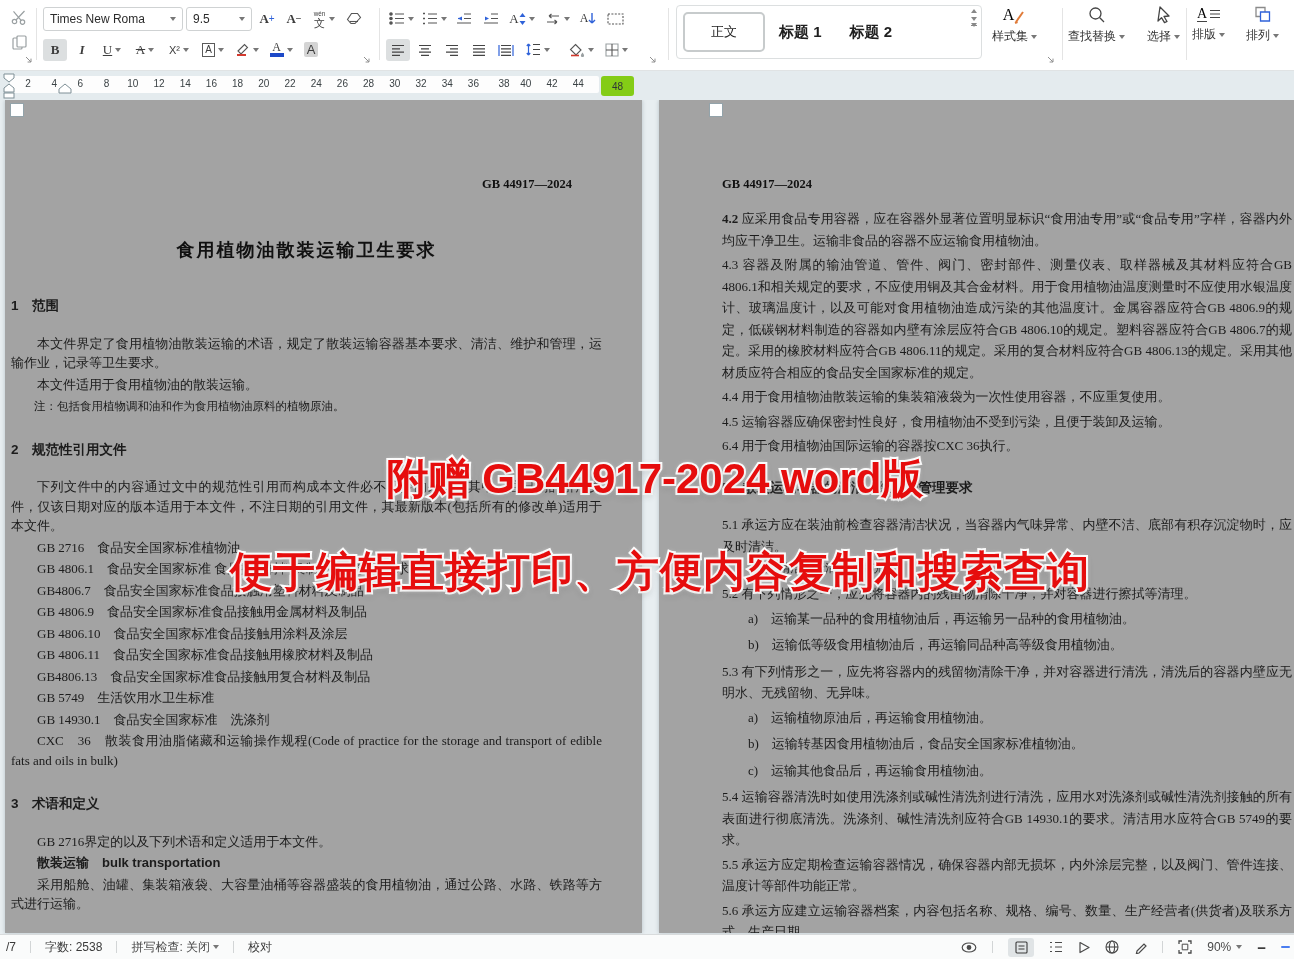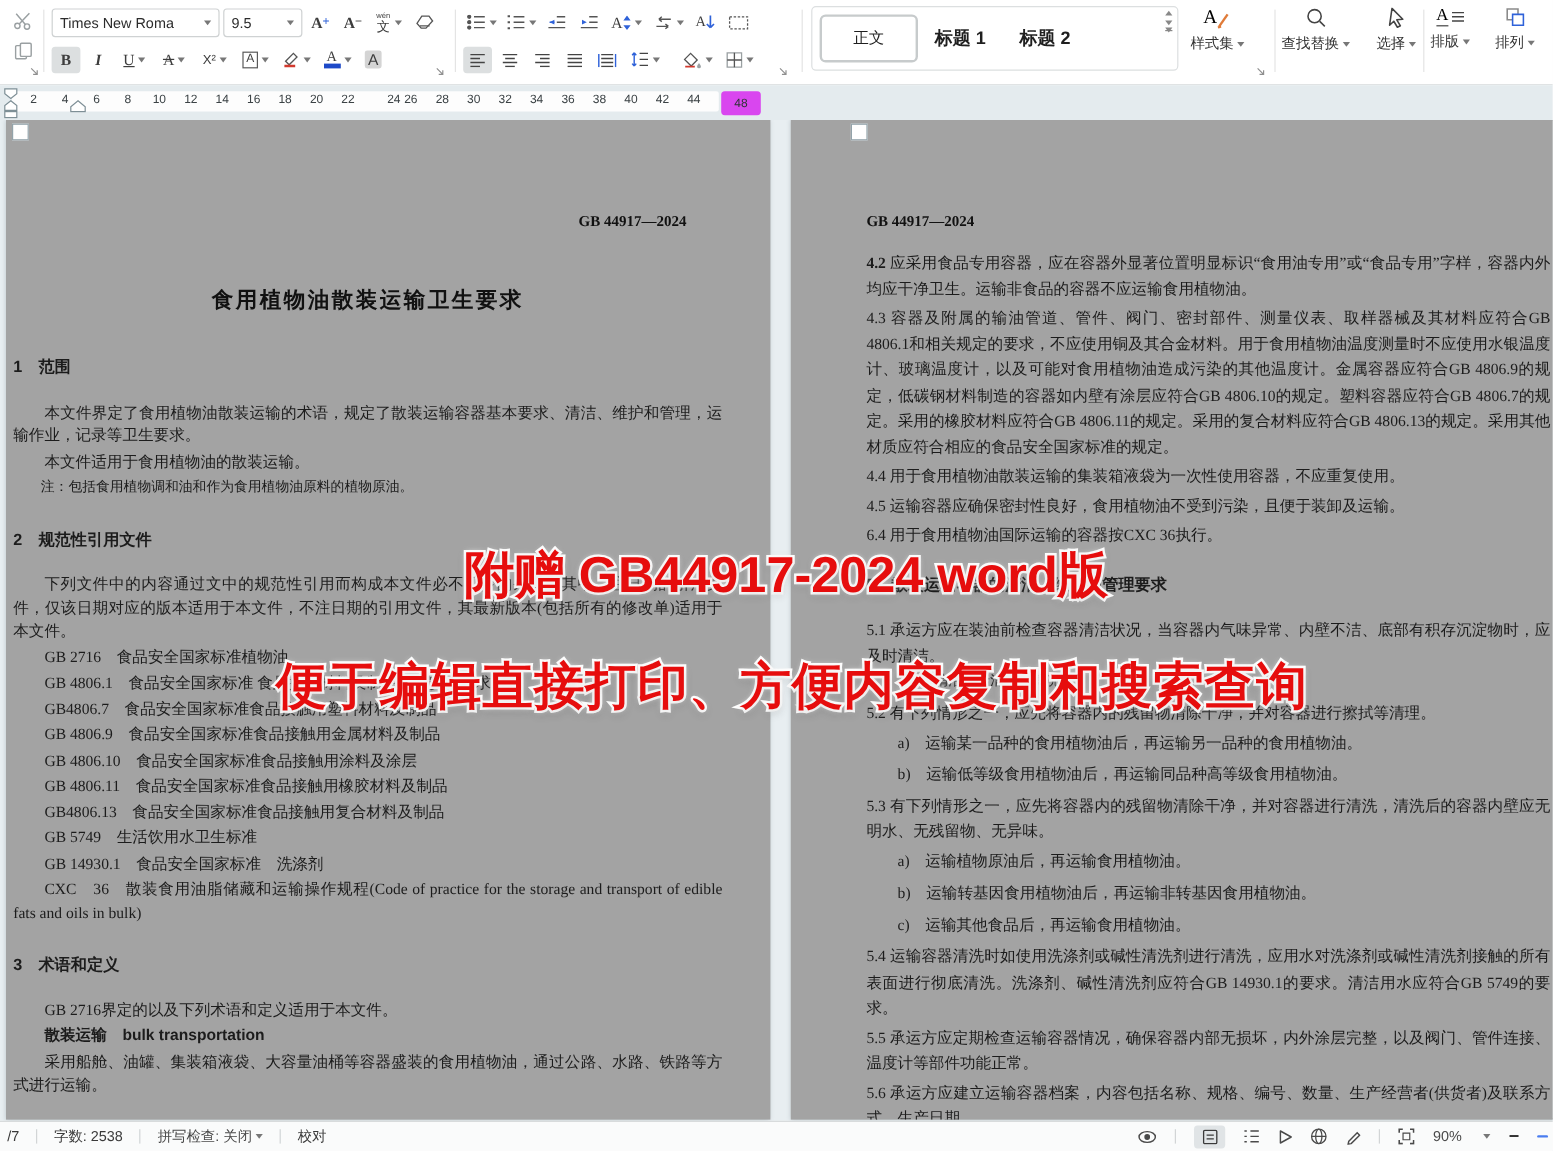--- a/index.html
+++ b/index.html
@@ -45,21 +45,21 @@
   .gal-scroll .tri-dn{width:0;height:0;border-left:3.5px solid transparent;border-right:3.5px solid transparent;border-top:4px solid #888;}
   .gal-scroll .more{border-top:1.5px solid #888;padding-top:1px;}
 
   .bigbtn{position:absolute;top:6px;display:flex;flex-direction:column;align-items:center;gap:4px;cursor:pointer;}
   .bigbtn .lbl{font-size:12px;color:#333;display:flex;align-items:center;white-space:nowrap;}
 
   
   .rulerbar{position:absolute;left:0;top:71px;width:1294px;height:29px;background:#e4ebee;}
   .ruler-strip{position:absolute;left:10px;top:5px;width:589px;height:17px;background:#fdfdfd;border-radius:2px;}
   .ruler-num{position:absolute;top:2px;width:20px;text-align:center;font-size:10px;color:#3b4245;}
-  .ruler-end{position:absolute;left:601px;top:5px;width:33px;height:20px;background:#d946ef;border-radius:3px;
+  .ruler-end{position:absolute;left:601px;top:5px;width:33px;height:20px;background:#84cc16;border-radius:3px;
              font-size:10px;color:#2f3537;display:flex;align-items:center;justify-content:center;}
   .marker{position:absolute;}
 
   
   .doc{position:absolute;left:0;top:100px;width:1294px;height:835px;background:#e8eef1;overflow:hidden;}
   .page{position:absolute;top:0;background:#a3a3a3;box-shadow:0 0 4px rgba(90,105,115,.35);height:833px;overflow:hidden;}
   .page-left{left:5px;width:637px;padding:0 40px 0 6px;box-sizing:border-box;}
   .page-right{left:659px;width:700px;padding:0 67px 0 63px;box-sizing:border-box;}
   .fold{position:absolute;width:12px;height:12px;border:1px solid #93a3aa;background:#fff;}
 
@@ -411,28 +411,28 @@
           <span class="ruler-num" style="left: 34.2px;">4</span>
           <span class="ruler-num" style="left: 60.4px;">6</span>
           <span class="ruler-num" style="left: 86.6px;">8</span>
           <span class="ruler-num" style="left: 112.8px;">10</span>
           <span class="ruler-num" style="left: 139px;">12</span>
           <span class="ruler-num" style="left: 165.2px;">14</span>
           <span class="ruler-num" style="left: 191.4px;">16</span>
           <span class="ruler-num" style="left: 217.6px;">18</span>
           <span class="ruler-num" style="left: 243.8px;">20</span>
           <span class="ruler-num" style="left: 270px;">22</span>
-          <span class="ruler-num" style="left: 296.2px; margin-left: 12px;">24</span>
+          <span class="ruler-num" style="left: 296.2px;">24</span>
           <span class="ruler-num" style="left: 322.4px;">26</span>
           <span class="ruler-num" style="left: 348.6px;">28</span>
           <span class="ruler-num" style="left: 374.8px;">30</span>
           <span class="ruler-num" style="left: 401px;">32</span>
           <span class="ruler-num" style="left: 427.2px;">34</span>
           <span class="ruler-num" style="left: 453.4px;">36</span>
-          <span class="ruler-num" style="left: 479.6px;">38</span>
+          <span class="ruler-num" style="left: 479.6px; text-align: right;">38</span>
           <span class="ruler-num" style="left: 505.8px;">40</span>
           <span class="ruler-num" style="left: 532px;">42</span>
           <span class="ruler-num" style="left: 558.2px;">44</span>
         </div>
     </div>
     <div class="ruler-end">48</div>
     <svg class="marker" style="left:3px;top:2px;" width="12" height="10" viewBox="0 0 12 10">
         <path d="M1 1h10v4L6 9 1 5z" fill="#fff" stroke="#7e8f96"></path>
       </svg>
     <svg class="marker" style="left:3px;top:12px;" width="12" height="16" viewBox="0 0 12 16">
@@ -484,21 +484,21 @@
           <p class="para pn">4.5 运输容器应确保密封性良好，食用植物油不受到污染，且便于装卸及运输。</p>
           <p class="para pn">6.4 用于食用植物油国际运输的容器按CXC 36执行。</p>
           <p class="para h">5　散装运输容器的清洁、维护和管理要求</p>
           <p class="para pn">5.1 承运方应在装油前检查容器清洁状况，当容器内气味异常、内壁不洁、底部有积存沉淀物时，应及时清洁。</p>
           <p class="para noteR">注：清洁包括清理和清洗。</p>
           <p class="para pn">5.2 有下列情形之一，应先将容器内的残留物清除干净，并对容器进行擦拭等清理。</p>
           <p class="para li">a)　运输某一品种的食用植物油后，再运输另一品种的食用植物油。</p>
           <p class="para li">b)　运输低等级食用植物油后，再运输同品种高等级食用植物油。</p>
           <p class="para pn">5.3 有下列情形之一，应先将容器内的残留物清除干净，并对容器进行清洗，清洗后的容器内壁应无明水、无残留物、无异味。</p>
           <p class="para li">a)　运输植物原油后，再运输食用植物油。</p>
-          <p class="para li">b)　运输转基因食用植物油后，再运输非转基因食用植物油。</p>
+          <p class="para li">b)　运输转基因食用植物油后，食品安全国家标准植物油。</p>
           <p class="para li">c)　运输其他食品后，再运输食用植物油。</p>
           <p class="para pn">5.4 运输容器清洗时如使用洗涤剂或碱性清洗剂进行清洗，应用水对洗涤剂或碱性清洗剂接触的所有表面进行彻底清洗。洗涤剂、碱性清洗剂应符合GB 14930.1的要求。清洁用水应符合GB 5749的要求。</p>
           <p class="para pn">5.5 承运方应定期检查运输容器情况，确保容器内部无损坏，内外涂层完整，以及阀门、管件连接、温度计等部件功能正常。</p>
           <p class="para pn">5.6 承运方应建立运输容器档案，内容包括名称、规格、编号、数量、生产经营者(供货者)及联系方式、生产日期。</p>
         </div>
     </div>
 
     <div class="wm wm1">附赠 GB44917-2024 word版</div>
     <div class="wm wm2">便于编辑直接打印、方便内容复制和搜索查询</div>
   </div>
@@ -552,21 +552,21 @@
             <path d="M3 10l7-7 2 2-7 7-2.6.6z"></path>
           </svg>
       </span>
       <span class="sb-sep"></span>
       <span class="sb-btn">
         <svg class="ic" width="14" height="14" viewBox="0 0 14 14" fill="none" stroke="#4a4a4a" stroke-width="1.3">
             <path d="M1 4V1h3M10 1h3v3M13 10v3h-3M4 13H1v-3"></path>
             <rect x="4.2" y="4.2" width="5.6" height="5.6" stroke-width="1"></rect>
           </svg>
       </span>
-      <span class="sb-btn" style="gap:15px;">
+      <span class="sb-btn" style="gap:2px;">
         <span>90%</span>
           <span class="dd"></span>
       </span>
       <span class="sb-btn minus">−</span>
       <span class="zoom-track"></span>
     </div>
   </div>
 </div>
 
 </body></html>

